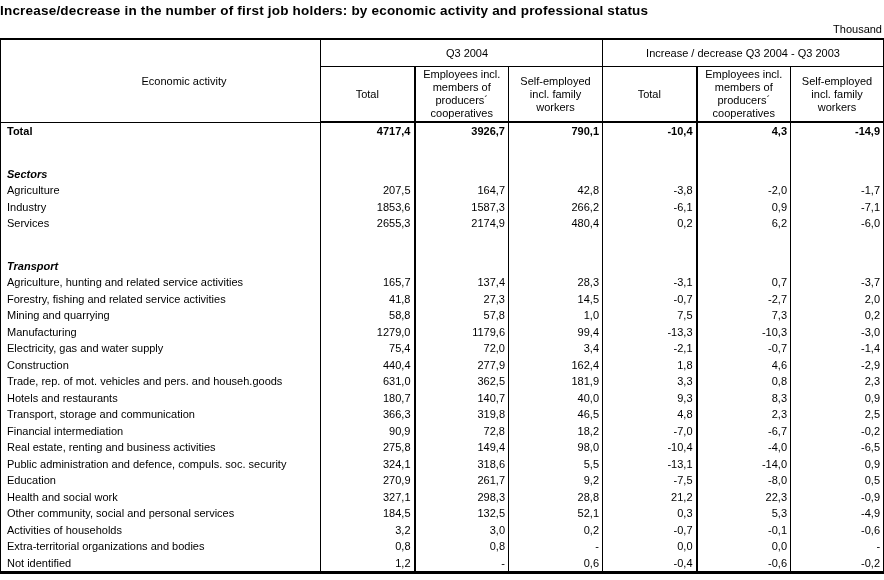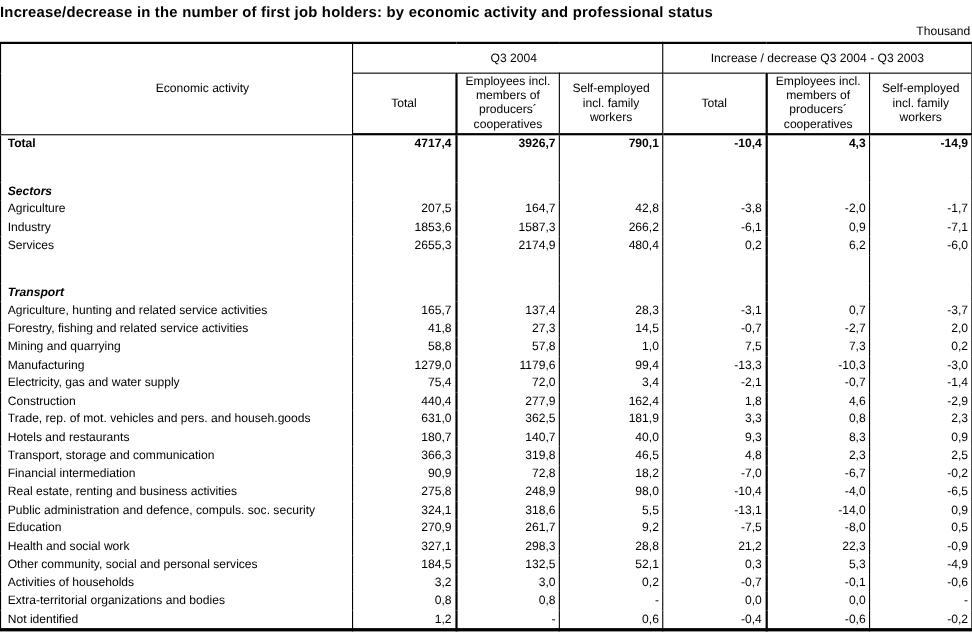--- a/index.html
+++ b/index.html
@@ -257,21 +257,21 @@
         <td class="c-num col1">90,9</td>
         <td class="c-num col2">72,8</td>
         <td class="c-num col3">18,2</td>
         <td class="c-num col4">-7,0</td>
         <td class="c-num col5">-6,7</td>
         <td class="c-num col6">-0,2</td>
       </tr>
       <tr class="row-data">
         <td class="c-label">Real estate, renting and business activities</td>
         <td class="c-num col1">275,8</td>
-        <td class="c-num col2">248,9</td>
+        <td class="c-num col2">149,4</td>
         <td class="c-num col3">98,0</td>
         <td class="c-num col4">-10,4</td>
         <td class="c-num col5">-4,0</td>
         <td class="c-num col6">-6,5</td>
       </tr>
       <tr class="row-data">
         <td class="c-label">Public administration and defence, compuls. soc. security</td>
         <td class="c-num col1">324,1</td>
         <td class="c-num col2">318,6</td>
         <td class="c-num col3">5,5</td>

